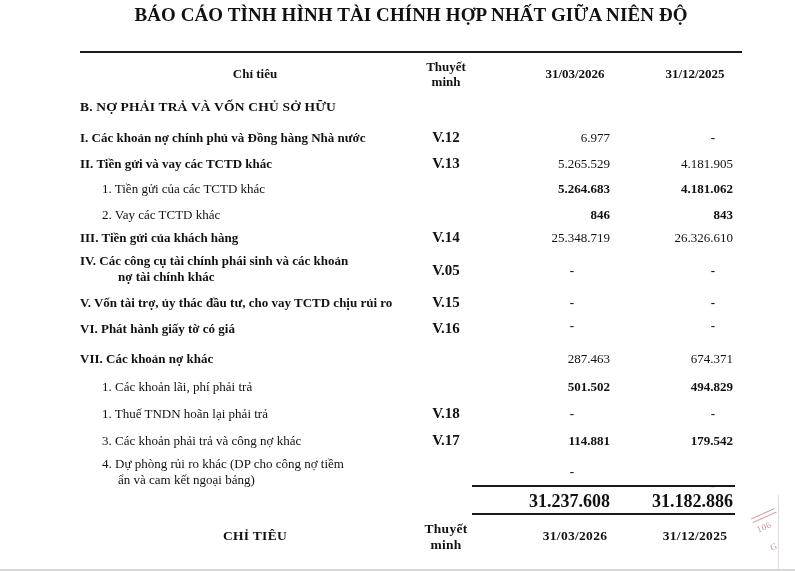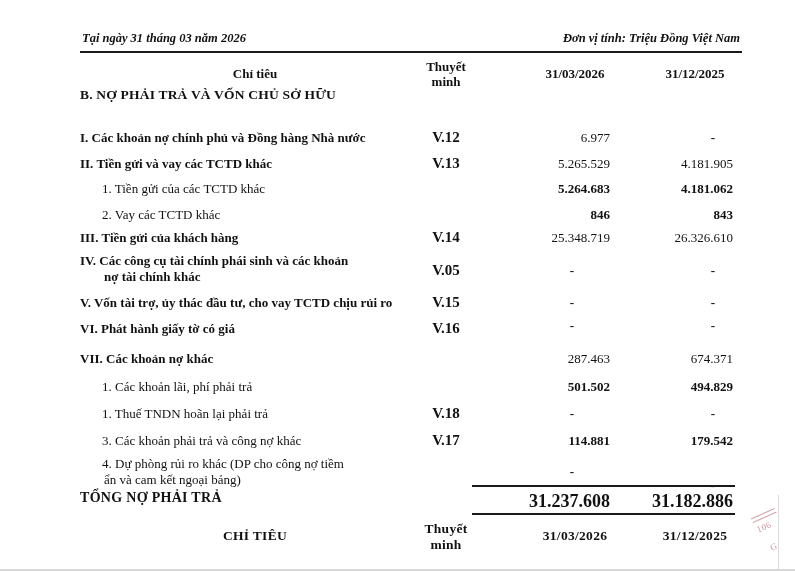--- a/index.html
+++ b/index.html
@@ -92,21 +92,21 @@
   .label {
     position: absolute;
     left: 0;
     top: 0;
     font-size: 13px;
     line-height: 15px;
     white-space: pre;
   }
   .label.bold   { font-weight: bold; }
   .label.indent { left: 22px; }
-  .label.cont    { left: 24px; }
+  .label.cont    { left: 38px; }
   .note {
     position: absolute;
     left: 324px;
     width: 84px;
     top: 0;
     text-align: center;
     font-size: 15px;
     font-weight: bold;
     line-height: 15px;
   }
@@ -130,21 +130,21 @@
     text-align: center;
     font-weight: bold;
   }
   .dash.c1 { left: 482px; width: 20px; }
   .dash.c2 { left: 623px; width: 20px; }
 
   
   .section-head {
     position: absolute;
     left: 80px;
-    top: 87px;
+    top: 99px;
     font-weight: bold;
     font-size: 13.5px;
     letter-spacing: 0.2px;
     white-space: nowrap;
   }
 
   
   .total-label {
     position: absolute;
     left: 80px;
@@ -221,23 +221,22 @@
     width: 1px;
     height: 76px;
     background: #dcdcdc;
   }
 </style>
 </head>
 <body>
 
 <div id="page">
 
-
-  <div class="subline subline-left">Tại ngày 31 tháng 03 năm 2026</div>
-  <div class="subline subline-right">Đơn vị tính: Triệu Đồng Việt Nam</div>
+  <div class="doc-title">BÁO CÁO TÌNH HÌNH TÀI CHÍNH HỢP NHẤT GIỮA NIÊN ĐỘ</div>
+
 
   <div class="rule rule-top"></div>
 
   <div class="colhead ch-chitieu">Chỉ tiêu</div>
   <div class="colhead ch-thuyet">
     <div>Thuyết</div>
     <div>minh</div>
   </div>
   <div class="colhead ch-d1">31/03/2026</div>
   <div class="colhead ch-d2">31/12/2025</div>
@@ -331,21 +330,20 @@
 
   <div class="row" style="top:456px">
     <div class="label indent">4. Dự phòng rủi ro khác (DP cho công nợ tiềm</div>
     <div class="label cont" style="top:16px">ẩn và cam kết ngoại bảng)</div>
     <div class="note"></div>
     <div class="dash c1" style="top:8px">-</div>
     <div class="dash c2" style="top:22px">-</div>
   </div>
 
   <div class="rule rule-total-above"></div>
-  <div class="total-label">TỔNG NỢ PHẢI TRẢ</div>
   <div class="total-num c1">31.237.608</div>
   <div class="total-num c2">31.182.886</div>
   <div class="rule rule-total-below"></div>
 
   <div class="foot-head fh-chitieu">CHỈ TIÊU</div>
   <div class="foot-head fh-thuyet">
     <div>Thuyết</div>
     <div>minh</div>
   </div>
   <div class="foot-head fh-d1">31/03/2026</div>

